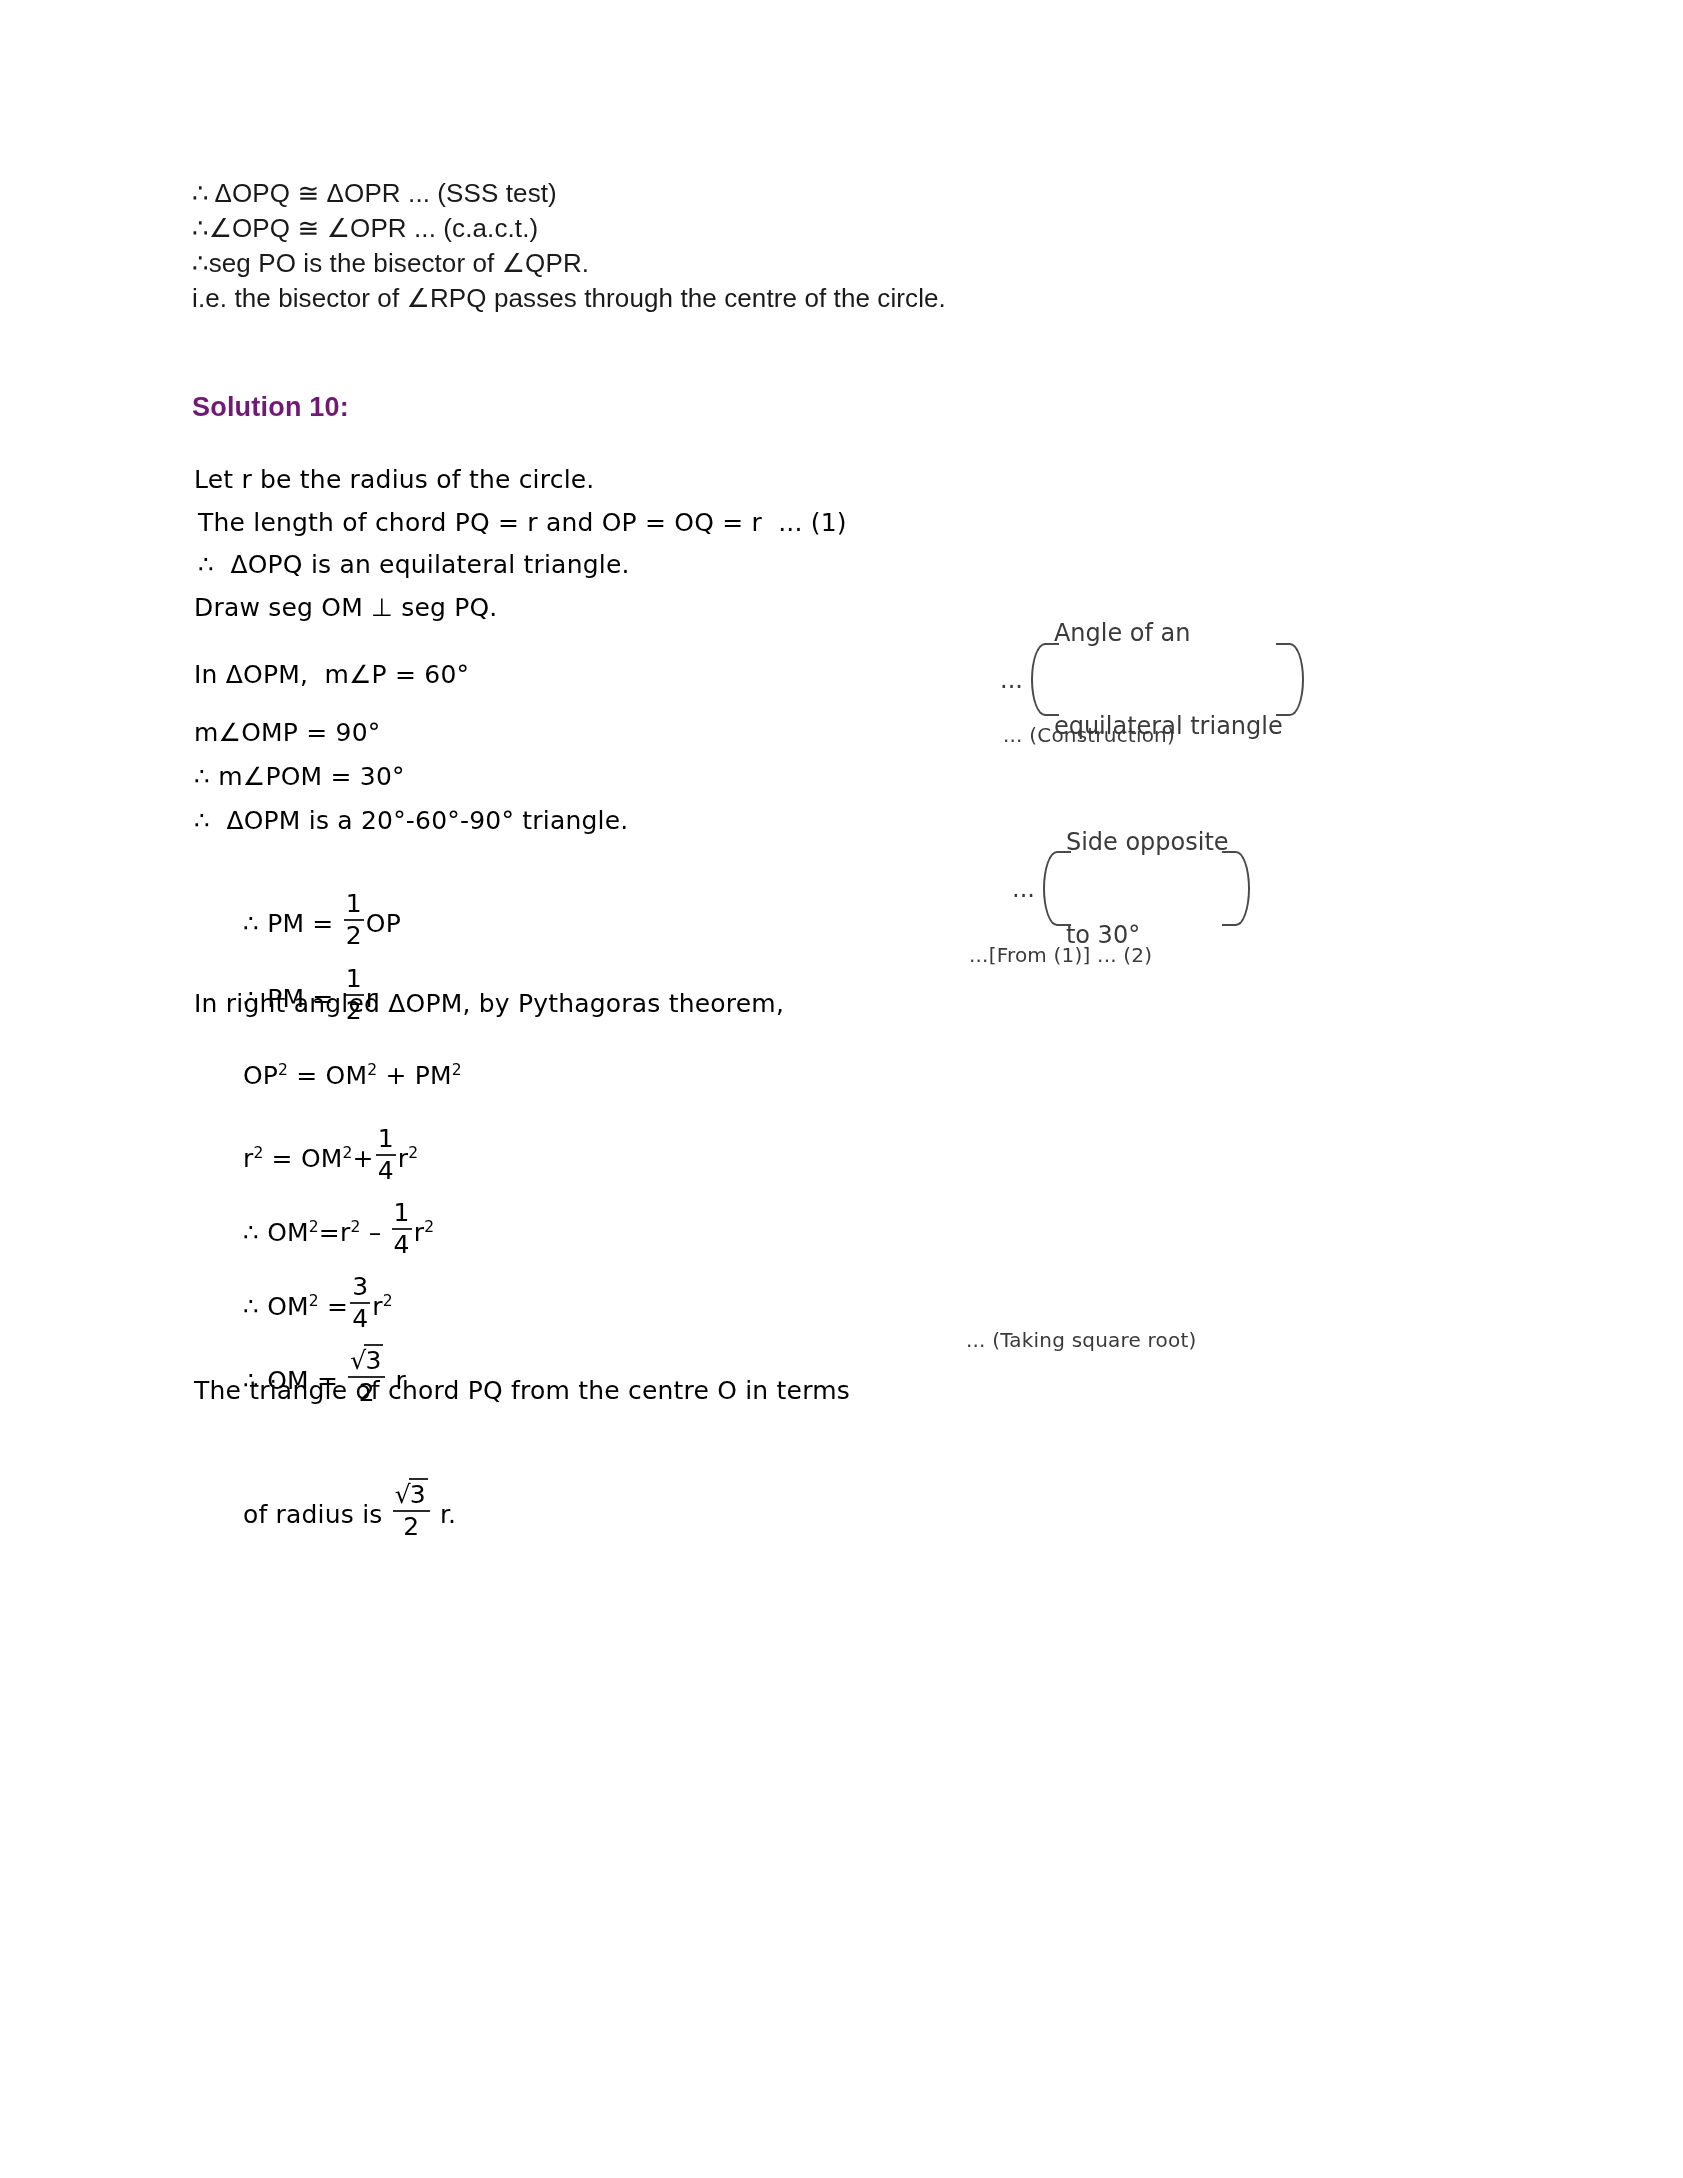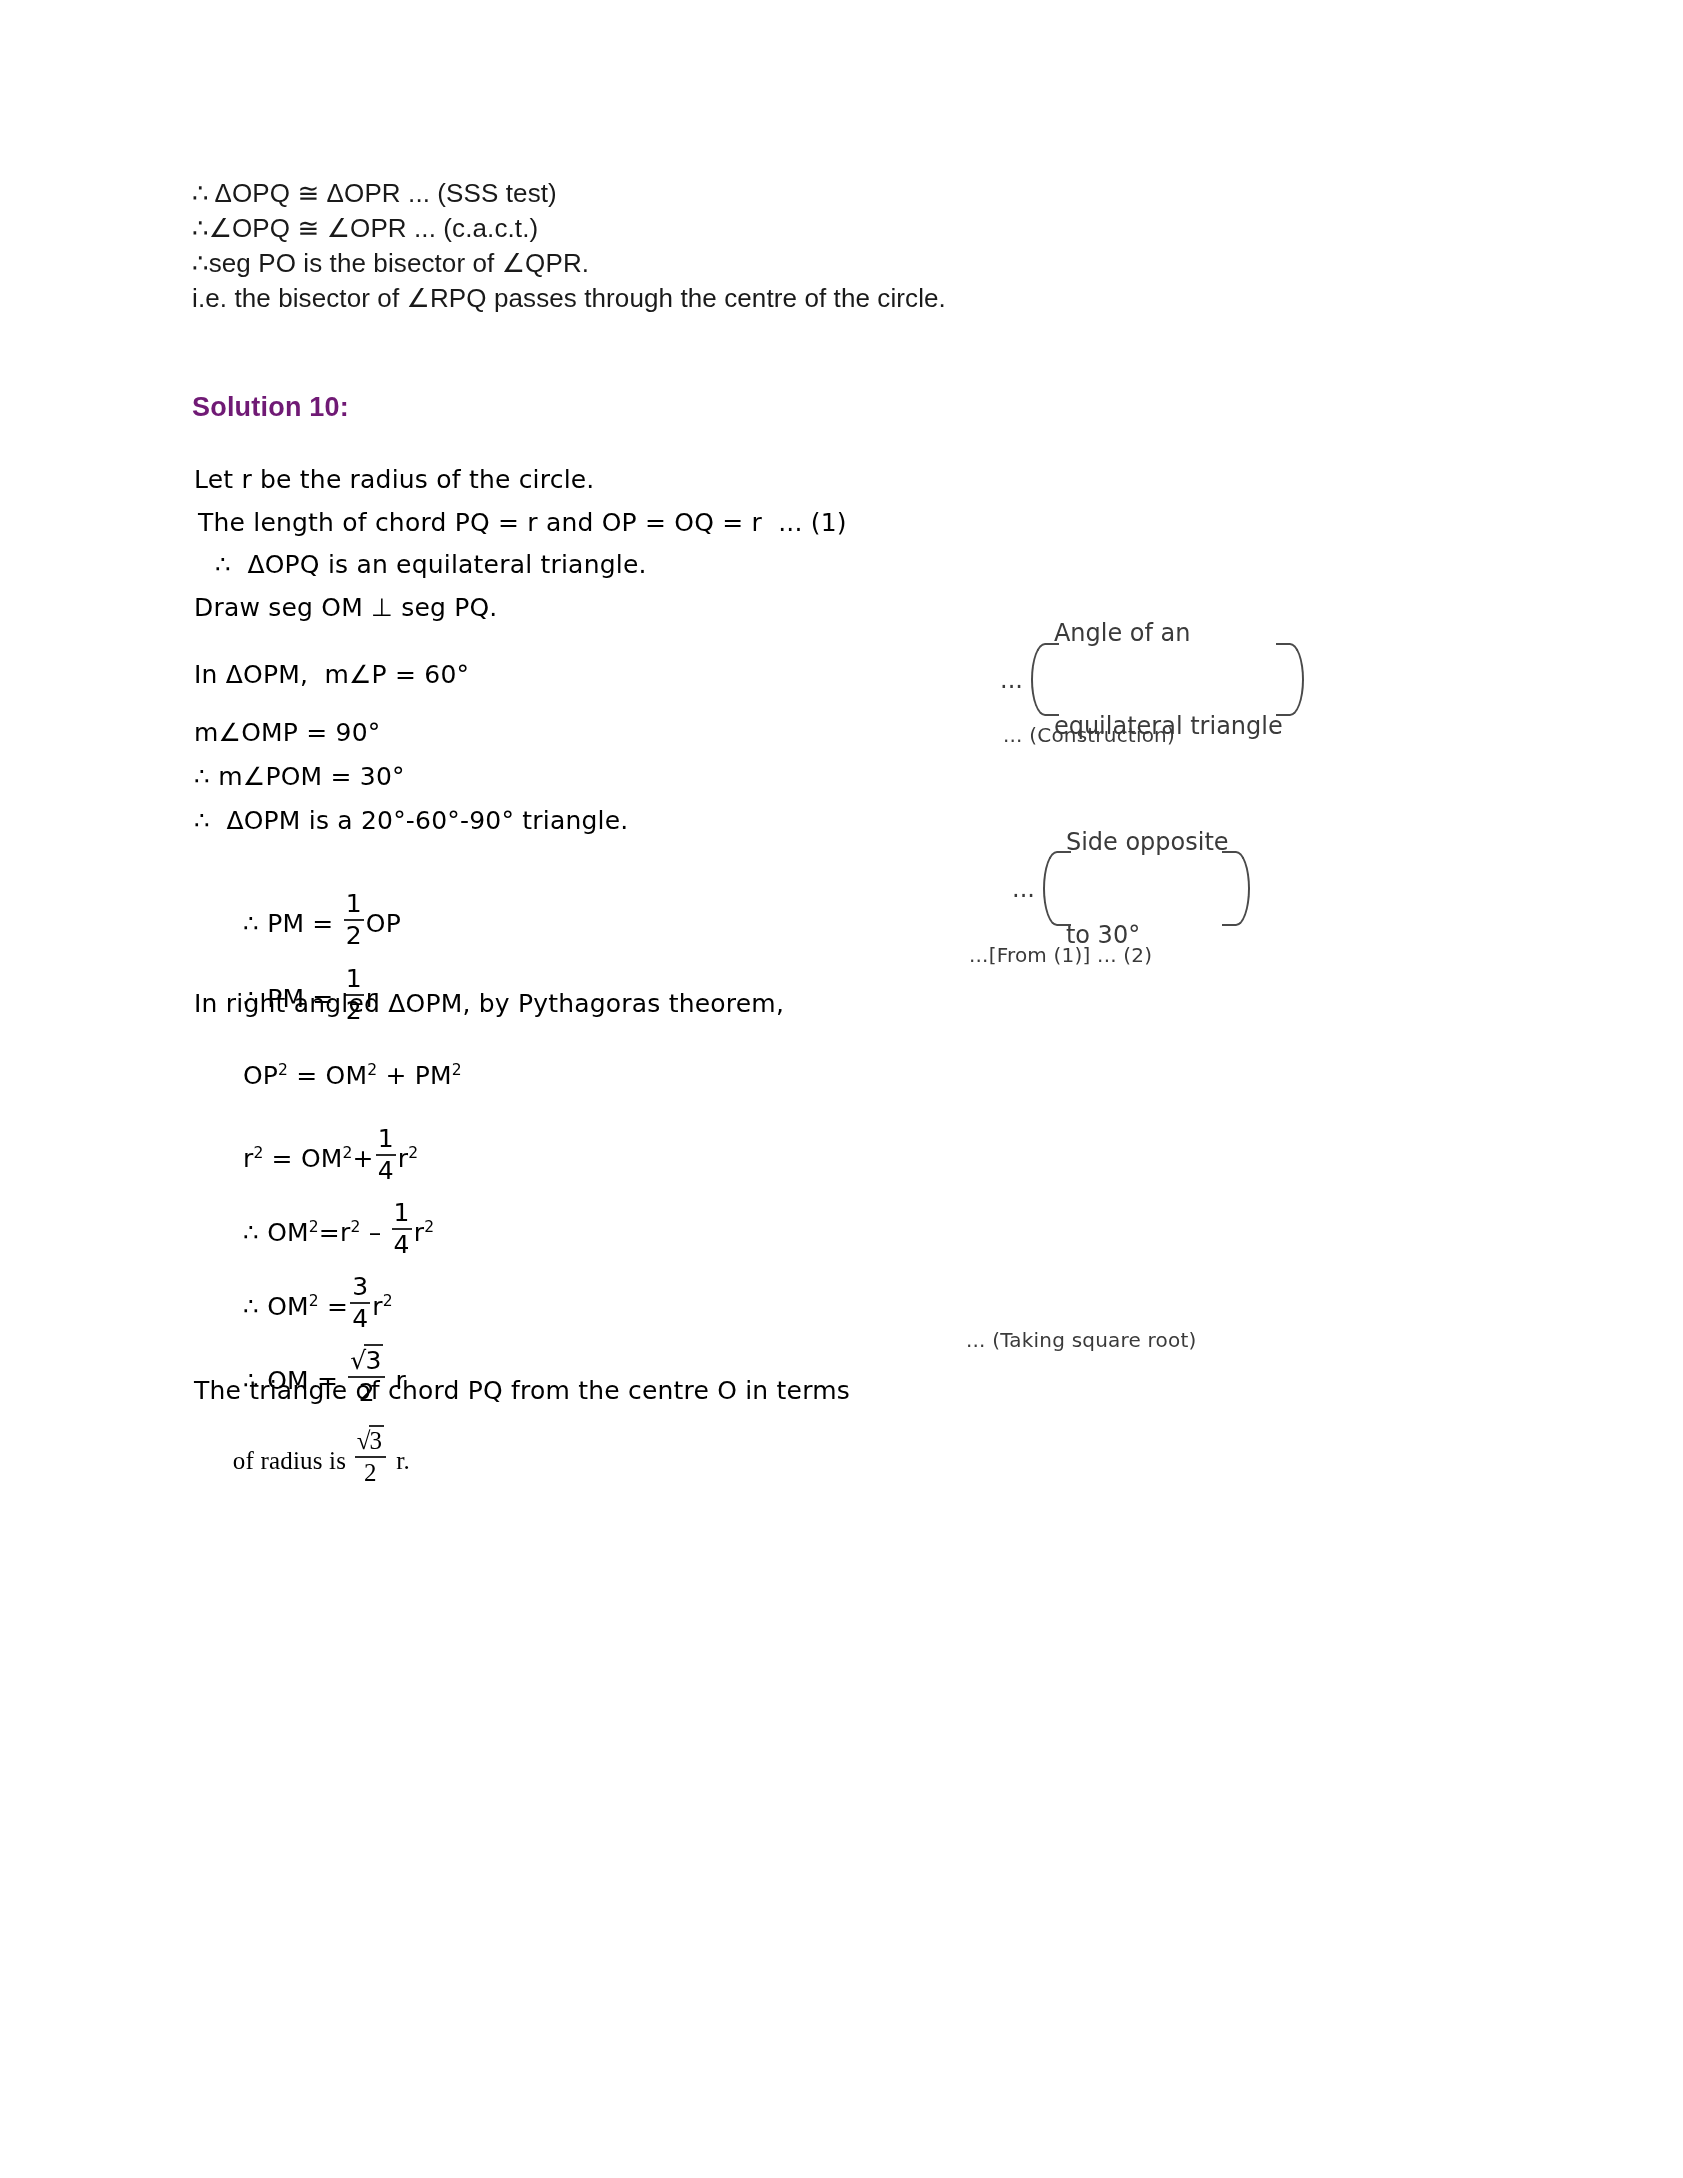--- a/index.html
+++ b/index.html
@@ -176,21 +176,21 @@
     <div class="intro-line">∴seg PO is the bisector of ∠QPR.</div>
     <div class="intro-line">i.e. the bisector of ∠RPQ passes through the centre of the circle.</div>
   </div>
 
   <div class="sol-heading">Solution 10:</div>
 
   <div class="sol-body">
 
     <div class="lhs" style="left:194px; top:0px;">Let r be the radius of the circle.</div>
     <div class="lhs" style="left:198px; top:43px;">The length of chord PQ = r and OP = OQ = r  ... (1)</div>
-    <div class="lhs" style="left:215px; top:85px;">∴  ΔOPQ is an equilateral triangle.</div>
+    <div class="lhs" style="left:198px; top:85px;">∴  ΔOPQ is an equilateral triangle.</div>
     <div class="lhs" style="left:194px; top:128px;">Draw seg OM ⊥ seg PQ.</div>
 
     <div class="lhs" style="left:194px; top:195px;">In ΔOPM,  m∠P = 60°</div>
 
     <div class="bracket" style="left:1000px; top:176px; height:77px;">
       <span class="dots">...</span>
       <span class="paren left"></span>
       <span class="inner">
         <div>Angle of an</div>
         <div>equilateral triangle</div>
@@ -241,21 +241,21 @@
       <span>∴ OM</span><sup class="exp">2</sup><span> =</span><span class="frac big"><span class="num">3</span><span class="bar"></span><span class="den">4</span></span><span>r</span><sup class="exp">2</sup>
     </div>
 
     <div class="lhs" style="left:194px; top:853px;">
       <span>∴ OM = </span><span class="frac big"><span class="num"><span class="sqrt"><span class="rad">√</span><span class="rand">3</span></span></span><span class="bar"></span><span class="den">2</span></span><span style="padding-left:8px;">r</span>
     </div>
     <div class="rhs" style="left:966px; top:860px;">... (Taking square root)</div>
 
     <div class="lhs" style="left:194px; top:911px;">The triangle of chord PQ from the centre O in terms</div>
 
-    <div class="lhs" style="left:194px; top:933px;font-family:Liberation Serif, serif;">
+    <div class="lhs" style="left:194px; top:987px;">
       <span>of radius is </span><span class="frac big"><span class="num"><span class="sqrt"><span class="rad">√</span><span class="rand">3</span></span></span><span class="bar"></span><span class="den">2</span></span><span style="padding-left:8px;">r.</span>
     </div>
 
   </div>
 </div>
 
 <div class="page-gutter"></div>
 
 
 </body></html>

